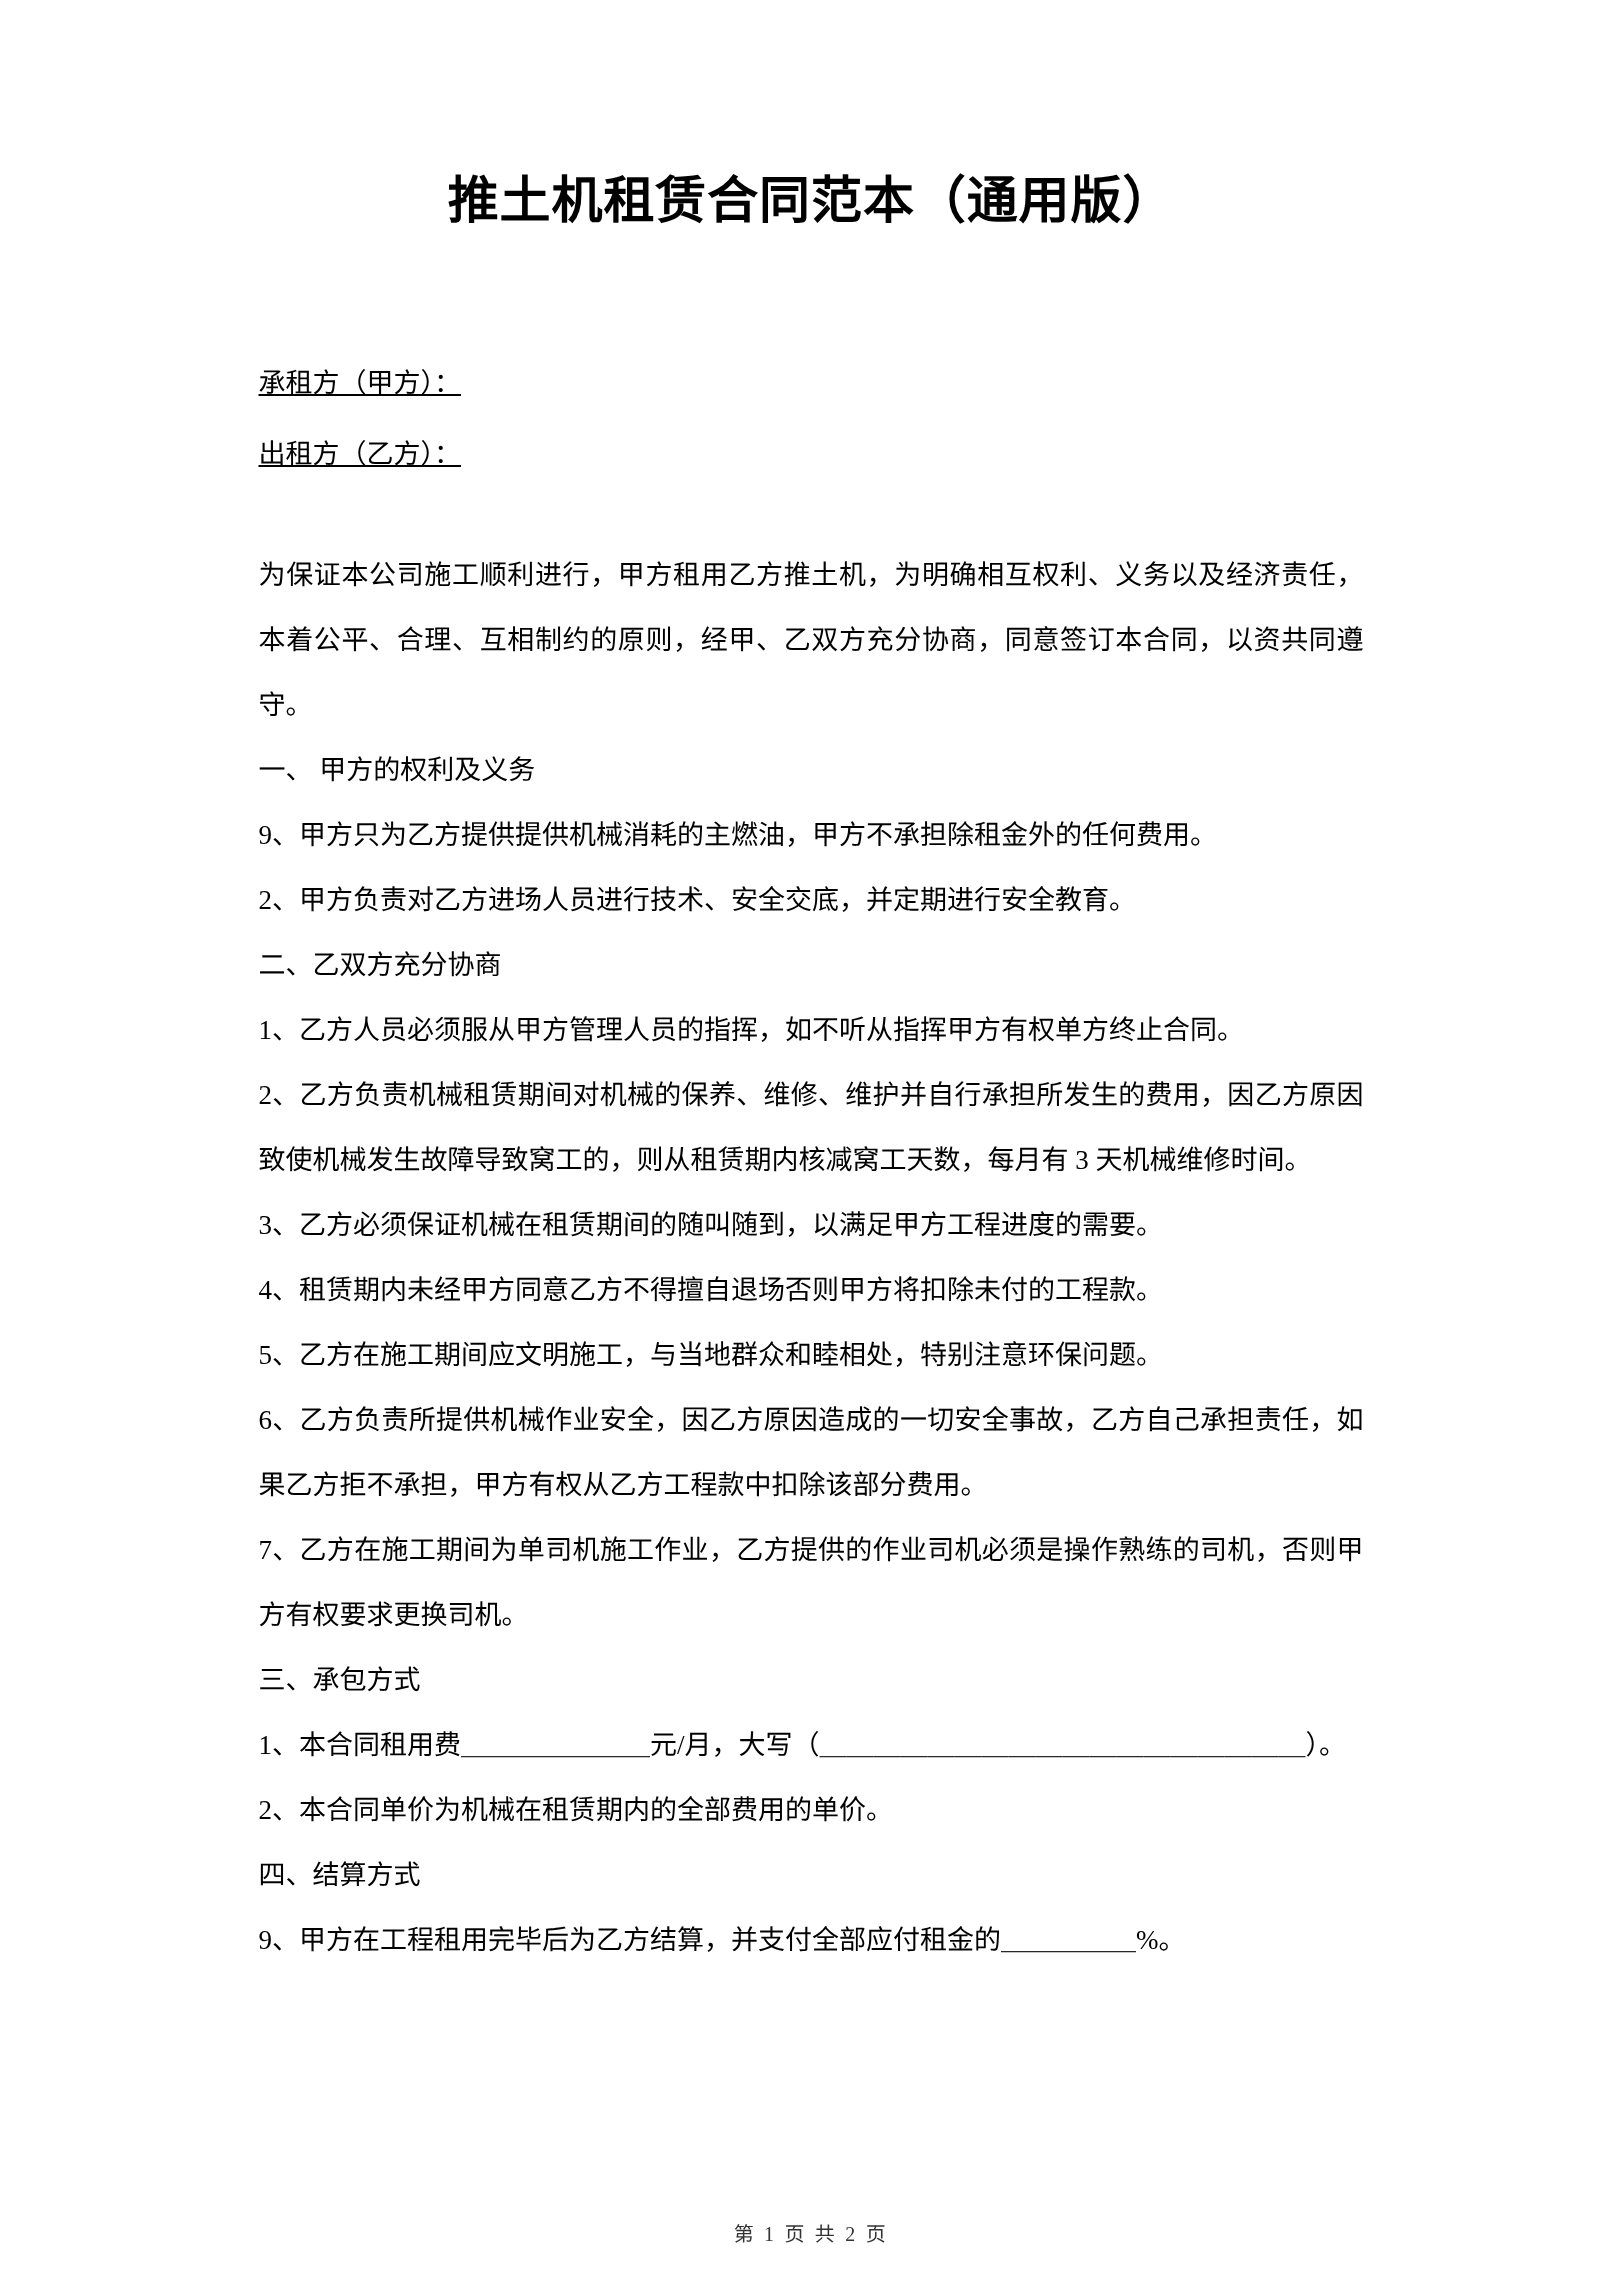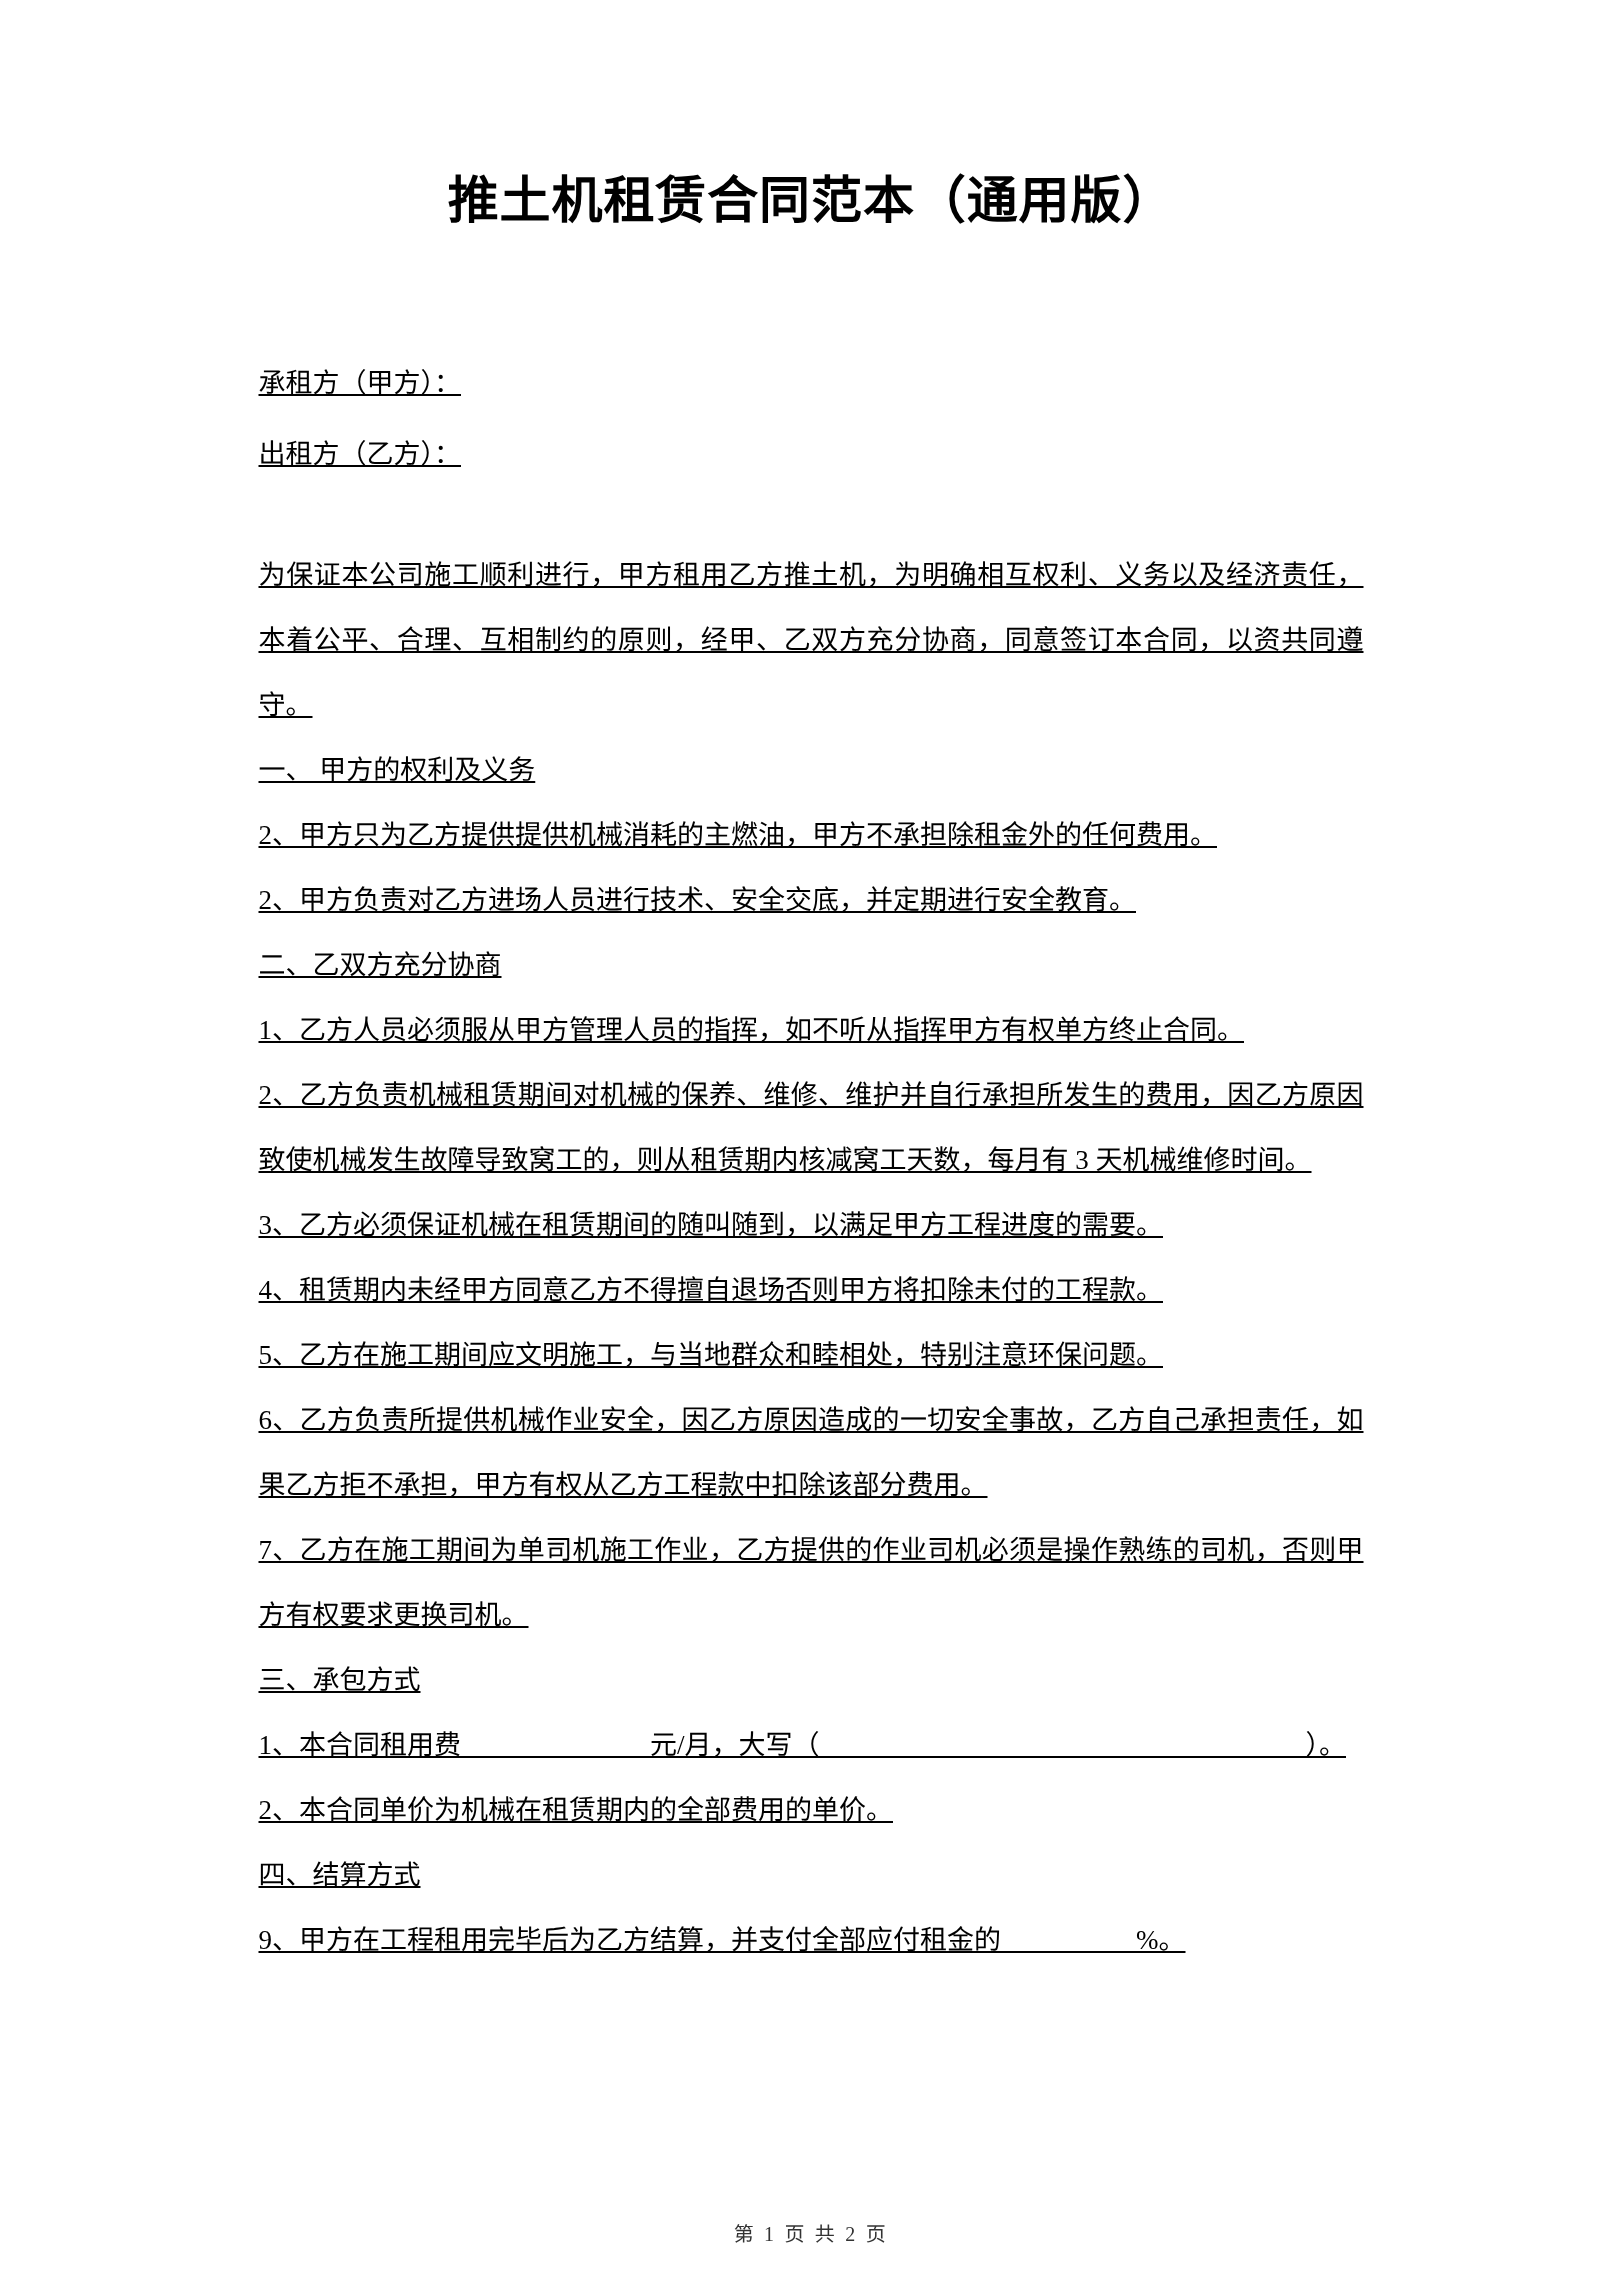--- a/index.html
+++ b/index.html
@@ -34,21 +34,20 @@
   .party-line {
     font-size: 27px;
     line-height: 65px;
     margin: 0;
   }
   .party-line + .party-line {
     margin-top: 5.5px;
   }
   .body-text {
     margin-top: 56px;
-    text-decoration: underline;
   }
   .body-text p {
     margin: 0;
     font-size: 27px;
     line-height: 65px;
     text-align: justify;
     text-justify: inter-ideograph;
     word-break: break-all;
   }
   .page-footer {
@@ -70,21 +69,21 @@
   <h1 class="doc-title">推土机租赁合同范本（通用版）</h1>
 
   <div class="parties">
     <p class="party-line">承租方（甲方）：</p>
     <p class="party-line">出租方（乙方）：</p>
   </div>
 
   <div class="body-text">
     <p>为保证本公司施工顺利进行，甲方租用乙方推土机，为明确相互权利、义务以及经济责任，本着公平、合理、互相制约的原则，经甲、乙双方充分协商，同意签订本合同，以资共同遵守。</p>
     <p>一、 甲方的权利及义务</p>
-    <p>2、甲方只为乙方提供提供机械消耗的主燃油，甲方不承担除租金外的任何费用。</p>
+    <p>9、甲方只为乙方提供提供机械消耗的主燃油，甲方不承担除租金外的任何费用。</p>
     <p>2、甲方负责对乙方进场人员进行技术、安全交底，并定期进行安全教育。</p>
     <p>二、乙双方充分协商</p>
     <p>1、乙方人员必须服从甲方管理人员的指挥，如不听从指挥甲方有权单方终止合同。</p>
     <p>2、乙方负责机械租赁期间对机械的保养、维修、维护并自行承担所发生的费用，因乙方原因致使机械发生故障导致窝工的，则从租赁期内核减窝工天数，每月有 3 天机械维修时间。</p>
     <p>3、乙方必须保证机械在租赁期间的随叫随到，以满足甲方工程进度的需要。</p>
     <p>4、租赁期内未经甲方同意乙方不得擅自退场否则甲方将扣除未付的工程款。</p>
     <p>5、乙方在施工期间应文明施工，与当地群众和睦相处，特别注意环保问题。</p>
     <p>6、乙方负责所提供机械作业安全，因乙方原因造成的一切安全事故，乙方自己承担责任，如果乙方拒不承担，甲方有权从乙方工程款中扣除该部分费用。</p>
     <p>7、乙方在施工期间为单司机施工作业，乙方提供的作业司机必须是操作熟练的司机，否则甲方有权要求更换司机。</p>
     <p>三、承包方式</p>

